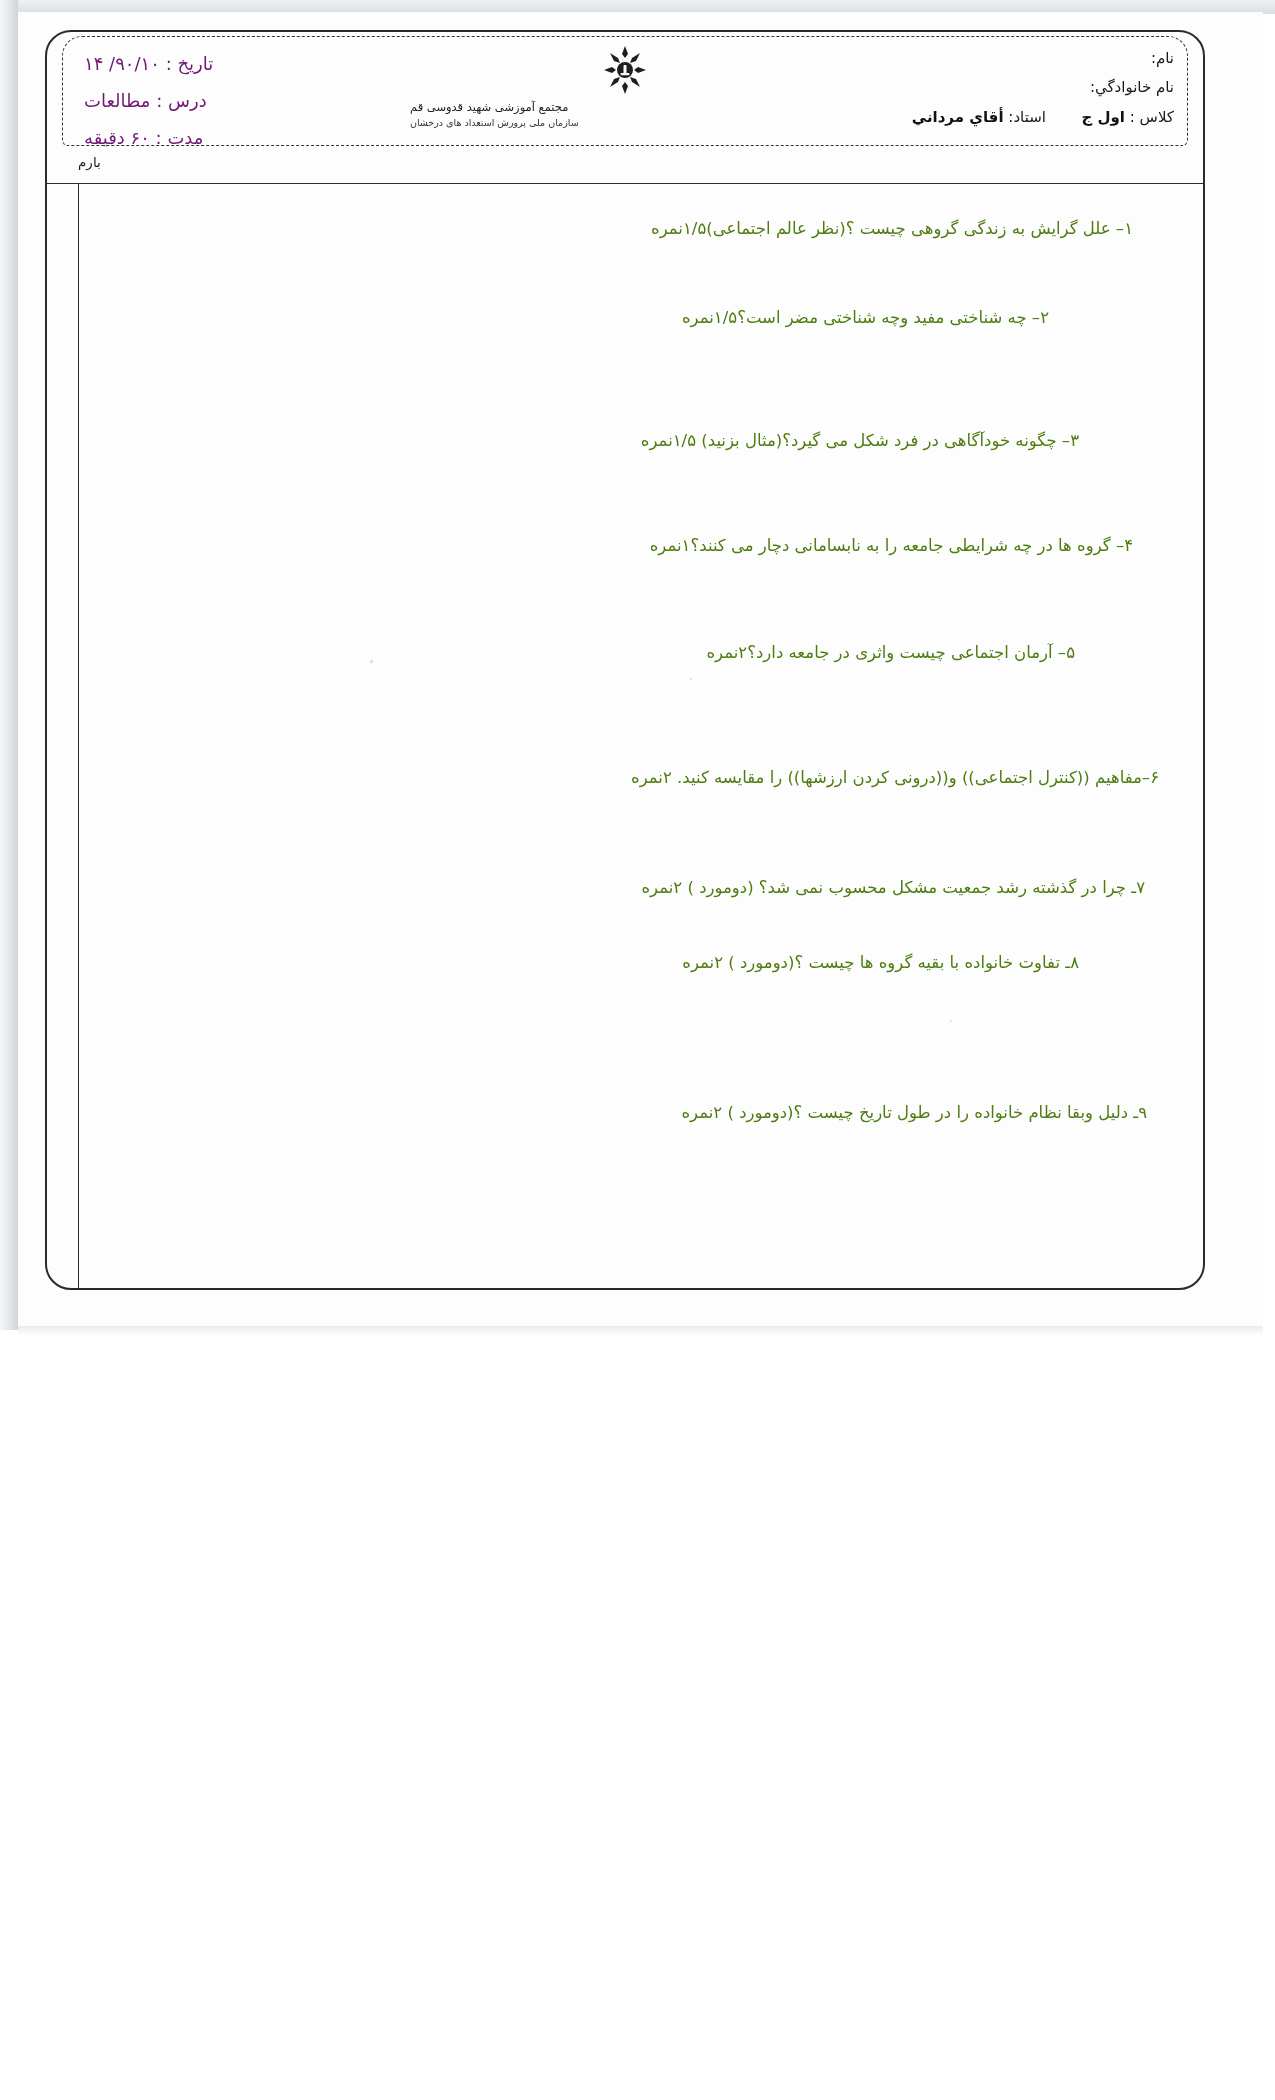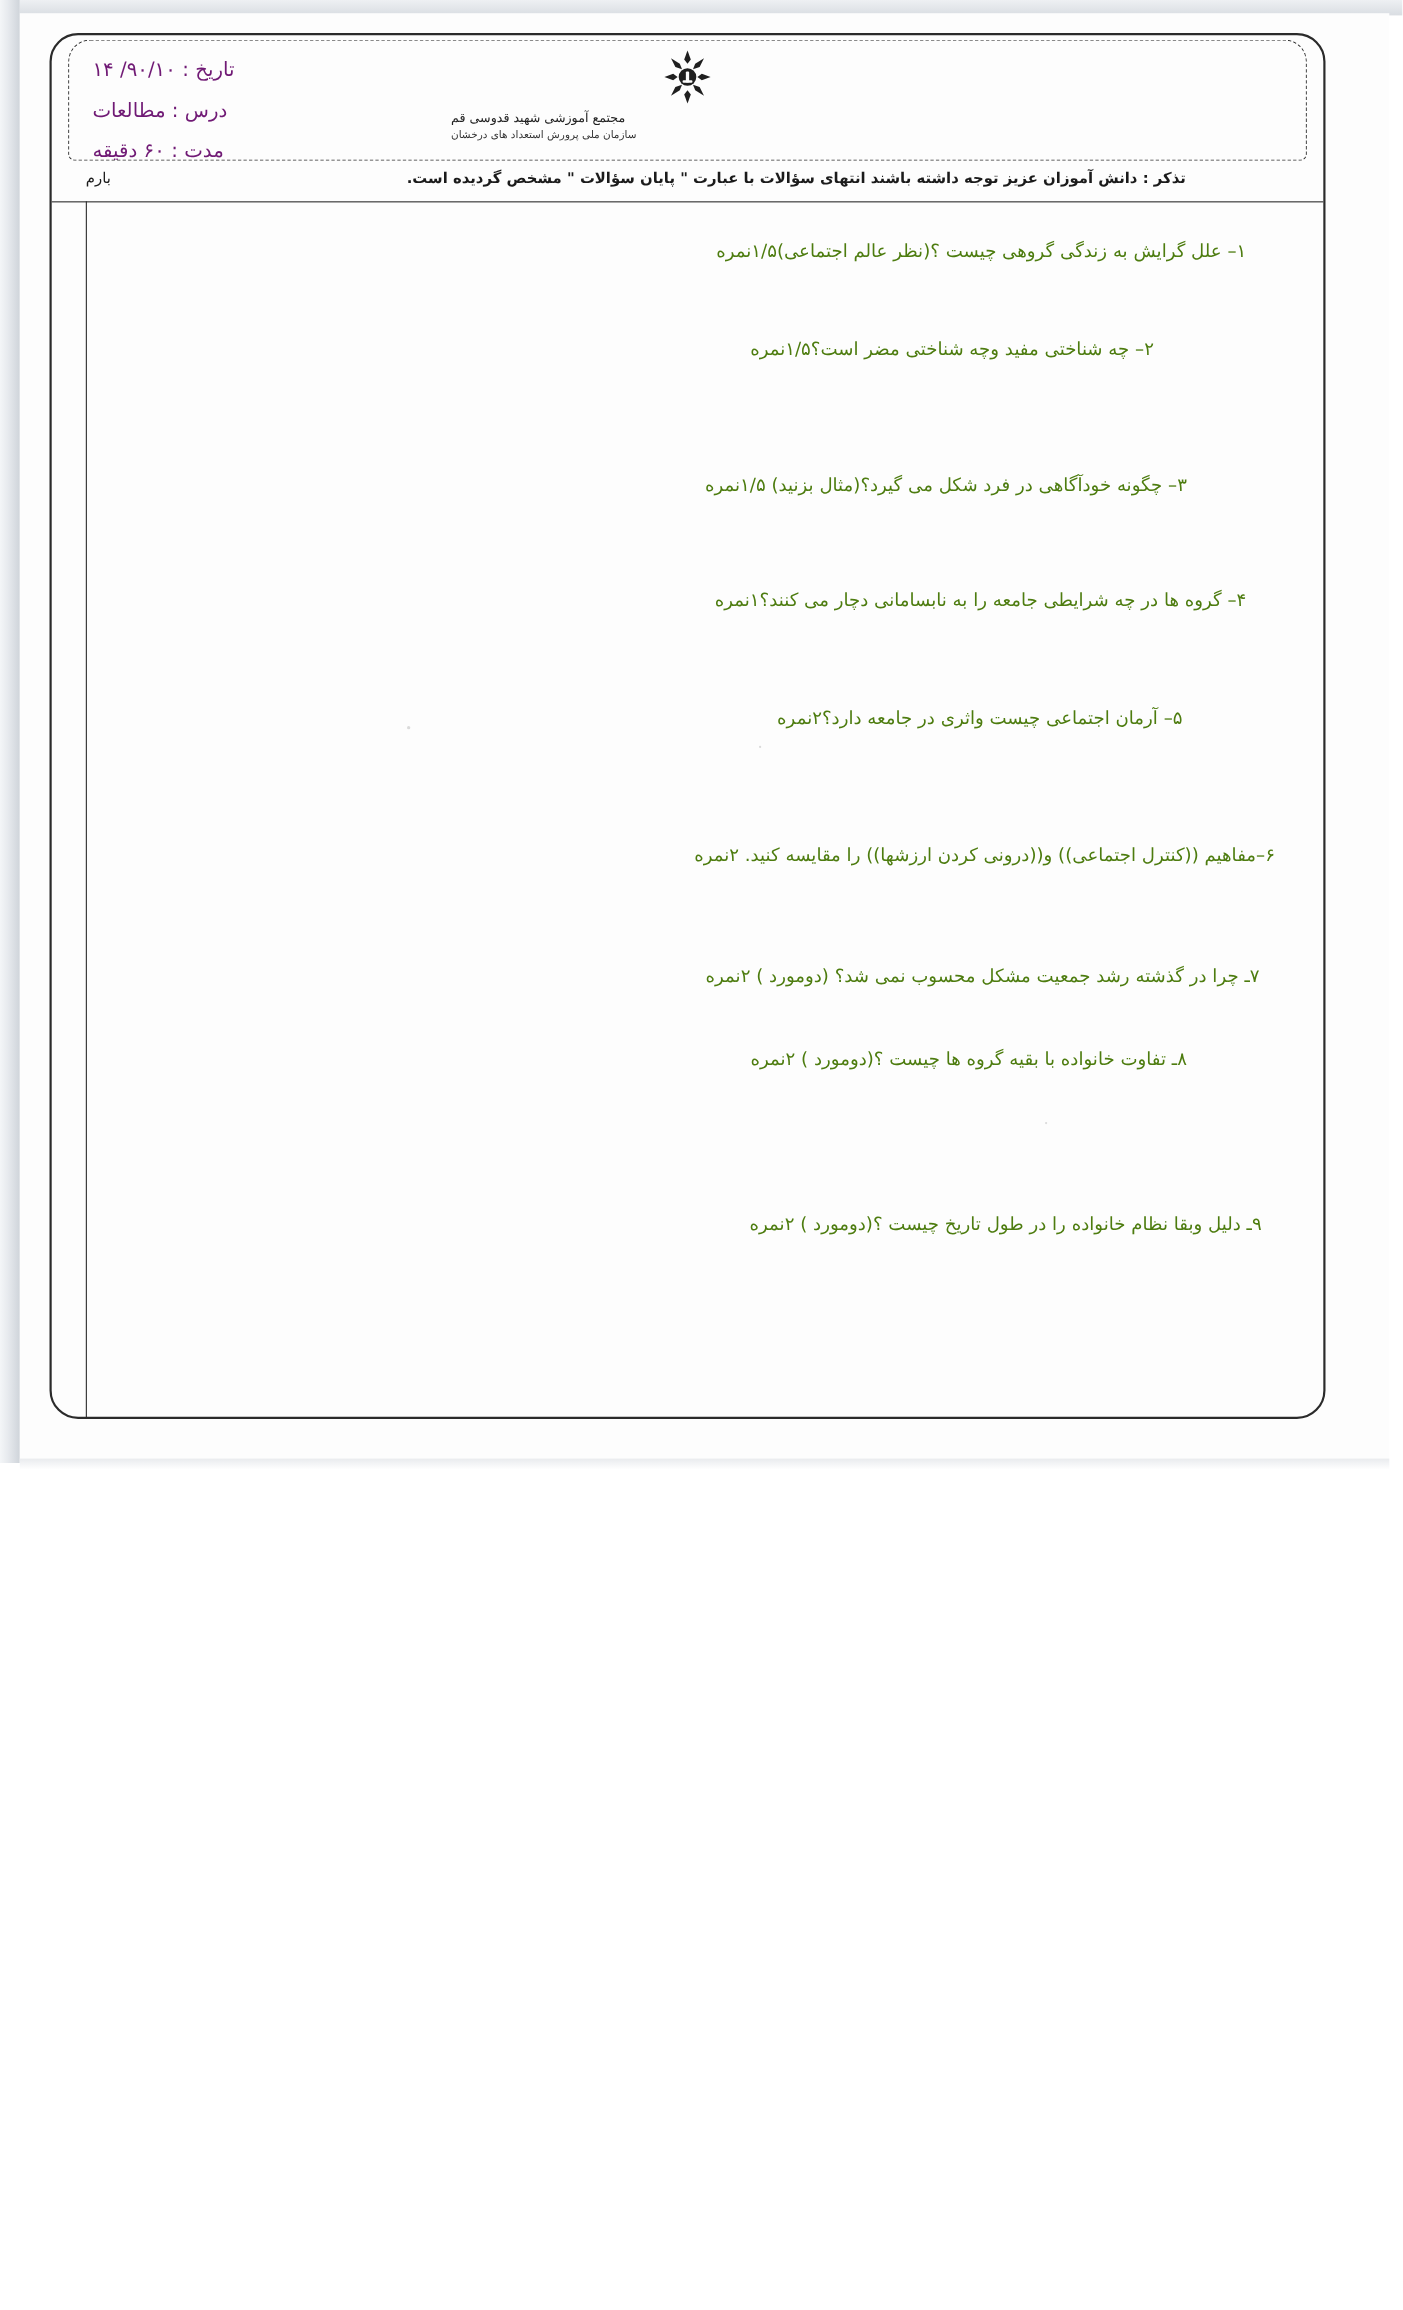--- a/index.html
+++ b/index.html
@@ -222,20 +222,35 @@
   <div class="speck" style="left:370px; top:660px; width:3px; height:3px;"></div>
   <div class="speck" style="left:690px; top:678px; width:2px; height:2px;"></div>
   <div class="speck" style="left:950px; top:1020px; width:2px; height:2px;"></div>
 
   <div class="sheet-border"></div>
 
   <div class="header-box"></div>
 
   <div class="header-inner">
 
+    <div class="hdr-right">
+      <div class="row">
+        <span class="lbl">نام:</span>
+      </div>
+      <div class="row">
+        <span class="lbl">نام خانوادگي:</span>
+      </div>
+      <div class="row">
+        <span class="lbl">کلاس :</span>
+        <span class="val">اول ج</span>
+        <span class="sep"></span>
+        <span class="lbl">استاد:</span>
+        <span class="val">أقاي مرداني</span>
+      </div>
+    </div>
 
     <div class="hdr-center">
       <div class="logo">
         <svg viewBox="0 0 46 52" width="46" height="52" aria-hidden="true">
           <g fill="#1f1f1f">
 
             <path d="M23 2 L26 10 L23 14 L20 10 Z"></path>
             <path d="M23 50 L26 42 L23 38 L20 42 Z"></path>
             <path d="M2 26 L10 23 L14 26 L10 29 Z"></path>
             <path d="M44 26 L36 23 L32 26 L36 29 Z"></path>
@@ -265,21 +280,20 @@
         <span class="val">مطالعات</span>
       </div>
       <div class="row">
         <span class="lbl">مدت :</span>
         <span class="val">۶۰ دقیقه</span>
       </div>
     </div>
   </div>
 
   <div class="notice">
-    <div class="text">تذکر : دانش آموزان عزیز توجه داشته باشند انتهای سؤالات با عبارت " پایان سؤالات " مشخص گردیده است.</div>
     <div class="baram">بارم</div>
   </div>
   <div class="notice-rule"></div>
   <div class="margin-rule"></div>
 
   <div class="questions">
     <div class="q" style="position:absolute; right:62px; top:20px;">۱– علل گرایش به زندگی گروهی چیست ؟(نظر عالم اجتماعی)۱/۵نمره</div>
     <div class="q" style="position:absolute; right:146px; top:109px;">۲– چه شناختی مفید وچه شناختی مضر است؟۱/۵نمره</div>
     <div class="q" style="position:absolute; right:116px; top:232px;margin-left:22px;">۳– چگونه خودآگاهی در فرد شکل می گیرد؟(مثال بزنید) ۱/۵نمره</div>
     <div class="q" style="position:absolute; right:62px; top:337px;">۴– گروه ها در چه شرایطی جامعه را به نابسامانی دچار می کنند؟۱نمره</div>

